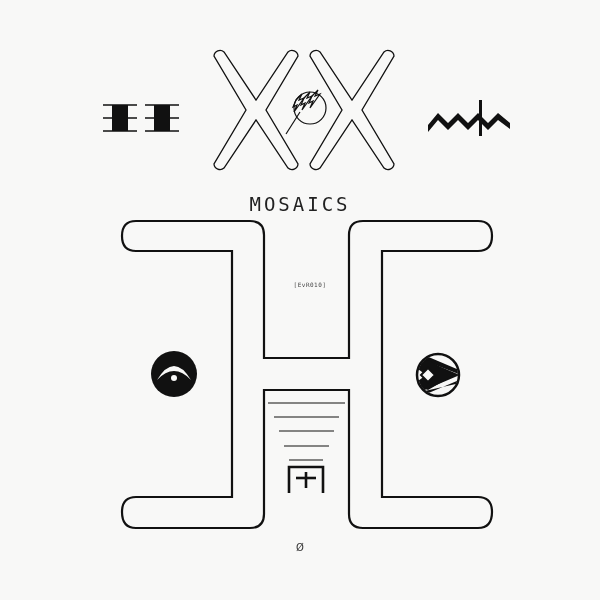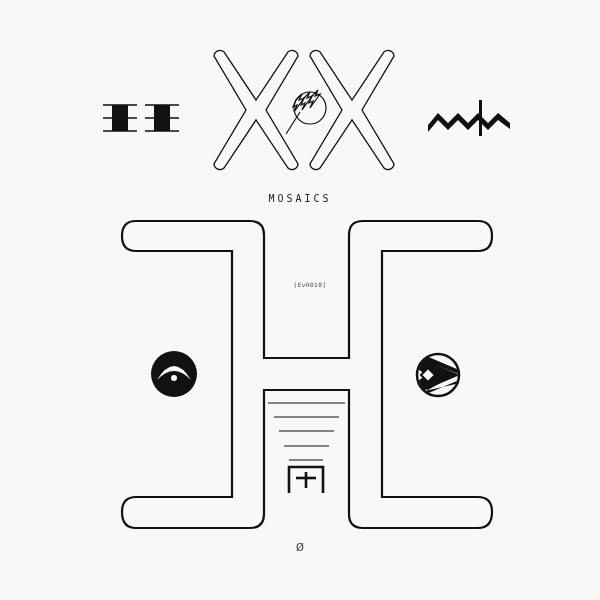--- a/index.html
+++ b/index.html
@@ -2,21 +2,21 @@
 <html><head>
   <meta charset="utf-8">
   <style>
     html, body { margin: 0; padding: 0; background: #f7f7f6; }
     body { width: 600px; height: 600px; overflow: hidden; position: relative; }
     .cover { position: absolute; left: 0; top: 0; width: 600px; height: 600px; background: #f8f8f7; }
     svg.art { position: absolute; left: 0; top: 0; width: 600px; height: 600px; }
     .title {
       position: absolute; left: 0; top: 193px; width: 600px; text-align: center;
       font-family: "DejaVu Sans Mono", "Liberation Mono", monospace;
-      font-size: 10px; letter-spacing: 3px; color: #222;
+      font-size: 19px; letter-spacing: 3px; color: #222;
     }
     .catno {
       position: absolute; left: 280px; top: 281px; width: 60px; text-align: center;
       font-family: "DejaVu Sans Mono", "Liberation Mono", monospace;
       font-size: 6px; letter-spacing: 0.5px; color: #444;
     }
     .side {
       position: absolute; left: 290px; top: 542px; width: 20px; text-align: center;
       font-family: "DejaVu Sans", "Liberation Sans", sans-serif;
       font-size: 10px; color: #333;

